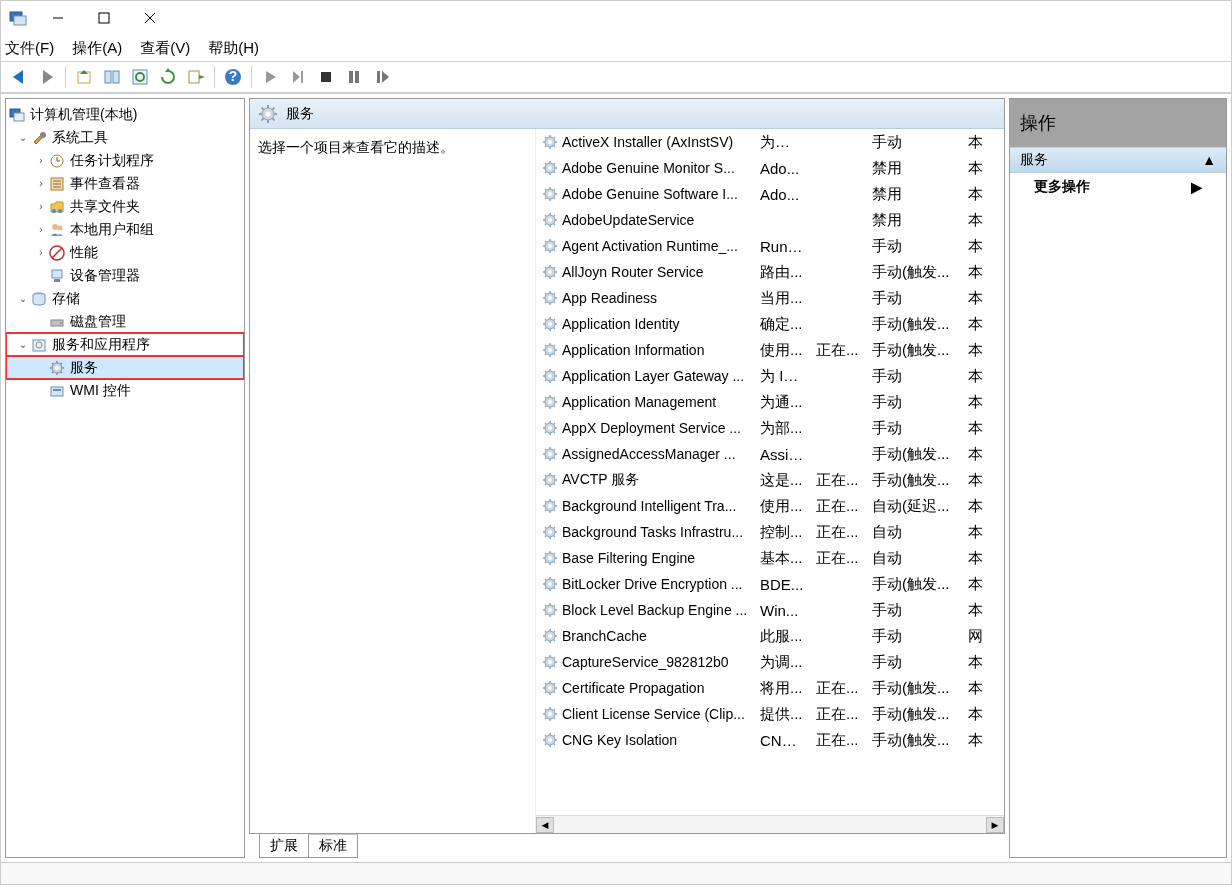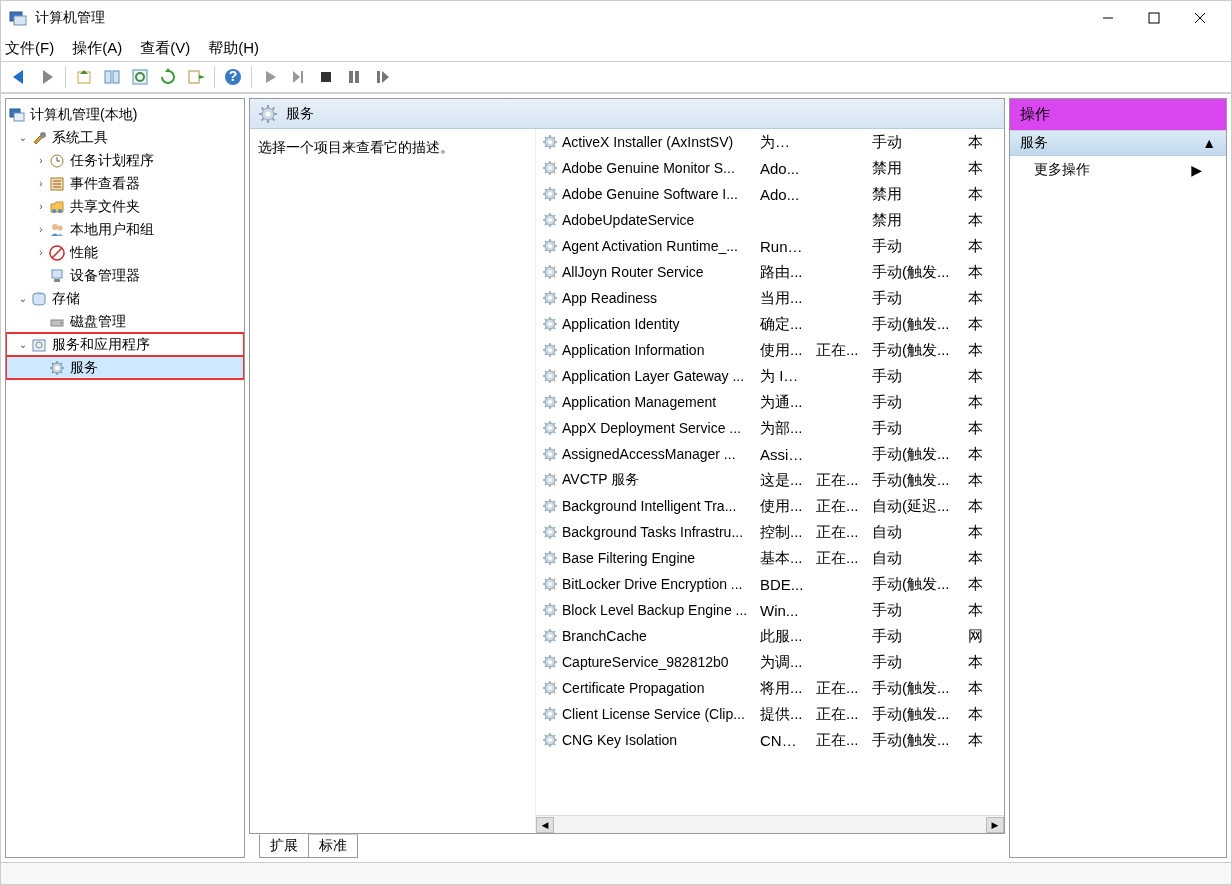--- a/index.html
+++ b/index.html
@@ -38,36 +38,35 @@
 .c-state { width: 56px; }
 .c-start { width: 96px; }
 .c-logon { width: 22px; }
 .svc-icon { width: 16px; height: 16px; margin-right: 4px; flex-shrink: 0; }
 .hscroll { height: 18px; border-top: 1px solid #ddd; display: flex; align-items: center; background: #f4f4f4; }
 .hscroll-btn { width: 18px; height: 16px; display: flex; align-items: center; justify-content: center; background: #e0e0e0; border: 1px solid #bbb; cursor: pointer; font-size: 9px; }
 .tabs { height: 24px; display: flex; align-items: flex-end; padding-left: 10px; }
 .tab { padding: 2px 10px; border: 1px solid #999; border-top-color: #ccc; background: #fff; margin-right: -1px; font-size: 14px; cursor: pointer; position: relative; margin-top: 25px; }
 .tab.active { border-top: 1px solid #fff; margin-top: -1px; }
 .right-pane { width: 218px; border: 1px solid #999; margin: 4px; display: flex; flex-direction: column; }
-.right-header { background: #d946ef; padding: 6px 10px; font-size: 15px; border-bottom: 1px solid #ccc; }
+.right-header { background: #a3a3a3; padding: 12px 10px; font-size: 18px; border-bottom: 1px solid #ccc; }
 .right-sub { background: linear-gradient(#dcebf7, #c0d8ed); padding: 3px 10px; font-size: 15px; display: flex; justify-content: space-between; align-items: center; cursor: pointer; border-bottom: 1px solid #b8cfde; }
-.right-item { padding: 5px 24px; font-size: 15px; display: flex; justify-content: space-between; align-items: center; cursor: pointer; }
+.right-item { padding: 5px 24px; font-size: 15px; display: flex; justify-content: space-between; align-items: center; cursor: pointer; font-weight: bold; }
 .statusbar { height: 22px; border-top: 1px solid #ccc; background: #f8f8f8; }
 </style>
 </head>
 <body>
 
 <div class="titlebar">
   <span class="titlebar-icon">
     <svg viewBox="0 0 18 18">
         <rect x="1" y="3" width="12" height="9" fill="#3a72b5" stroke="#2a5a90"></rect>
         <rect x="5" y="7" width="12" height="9" fill="#d8e6f2" stroke="#6a92b5"></rect>
       </svg>
   </span>
-  <span class="title-text">计算机管理</span>
   <div class="win-controls">
     <div class="win-btn">
         <svg width="12" height="12">
           <line x1="1" y1="6" x2="11" y2="6" stroke="#000" stroke-width="1"></line>
         </svg>
       </div>
     <div class="win-btn">
         <svg width="12" height="12">
           <rect x="1" y="1" width="10" height="10" stroke="#000" fill="none" stroke-width="1"></rect>
         </svg>
@@ -287,20 +286,29 @@
     <div class="tree-row highlight selected" style="padding-left:42px">
       <span class="tree-icon">
           <svg width="16" height="16">
             <circle cx="8" cy="8" r="5" fill="#d0d8e0" stroke="#7a92a5"></circle>
             <circle cx="8" cy="8" r="2" fill="#fff"></circle>
             <path d="M8 1 L8 3 M8 13 L8 15 M1 8 L3 8 M13 8 L15 8 M3 3 L4.5 4.5 M11.5 11.5 L13 13 M3 13 L4.5 11.5 M11.5 4.5 L13 3" stroke="#7a92a5" stroke-width="1.5"></path>
           </svg>
         </span>
       <span>服务</span>
     </div>
+    <div class="tree-row" style="padding-left:42px">
+      <span class="tree-icon">
+          <svg width="16" height="16">
+            <rect x="2" y="4" width="12" height="9" fill="#d5e5f5" stroke="#6a92b5"></rect>
+            <rect x="4" y="6" width="8" height="2" fill="#6a92b5"></rect>
+          </svg>
+        </span>
+      <span>WMI 控件</span>
+    </div>
   </div>
 
   <div class="center-pane">
     <div class="center-content">
       <div class="services-header">
         <span class="gear-icon"><svg width="20" height="20">
               <circle cx="10" cy="10" r="6" fill="#d0dae4" stroke="#8aa2b5"></circle>
               <circle cx="10" cy="10" r="2.5" fill="#fff"></circle>
               <path d="M10 1 L10 4 M10 16 L10 19 M1 10 L4 10 M16 10 L19 10 M3.5 3.5 L5.6 5.6 M14.4 14.4 L16.5 16.5 M3.5 16.5 L5.6 14.4 M14.4 5.6 L16.5 3.5" stroke="#8aa2b5" stroke-width="2"></path>
             </svg></span>

